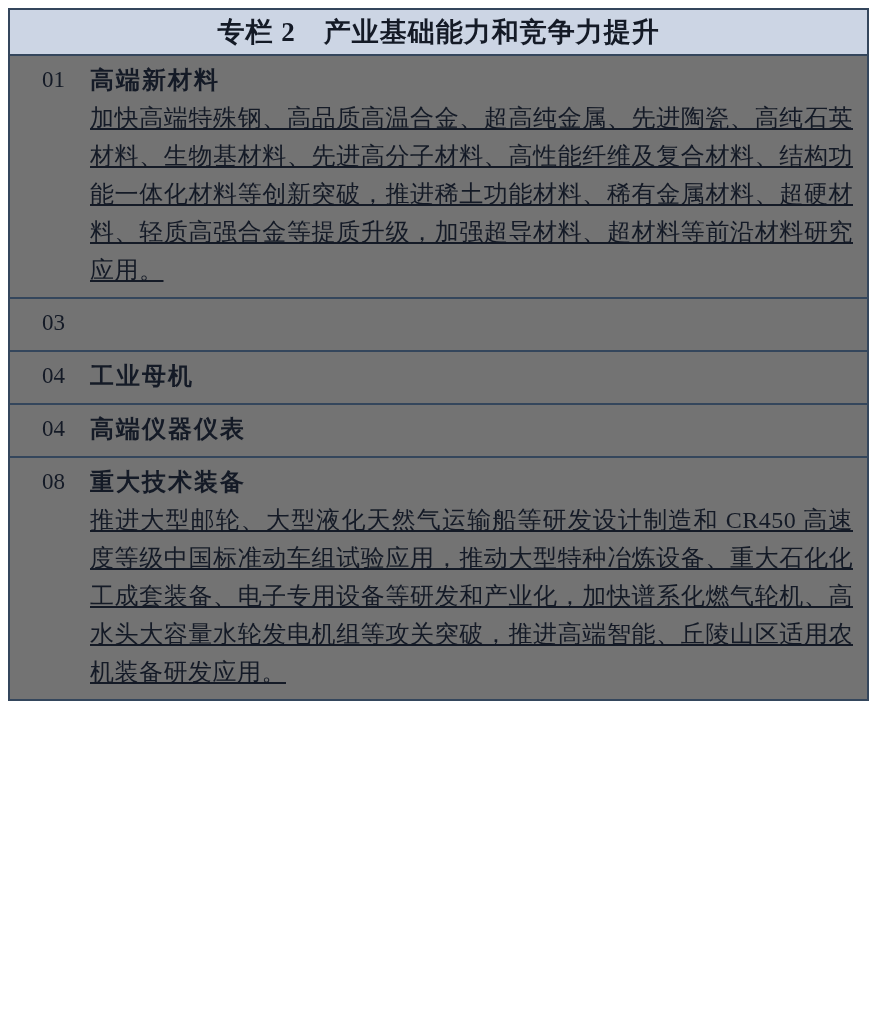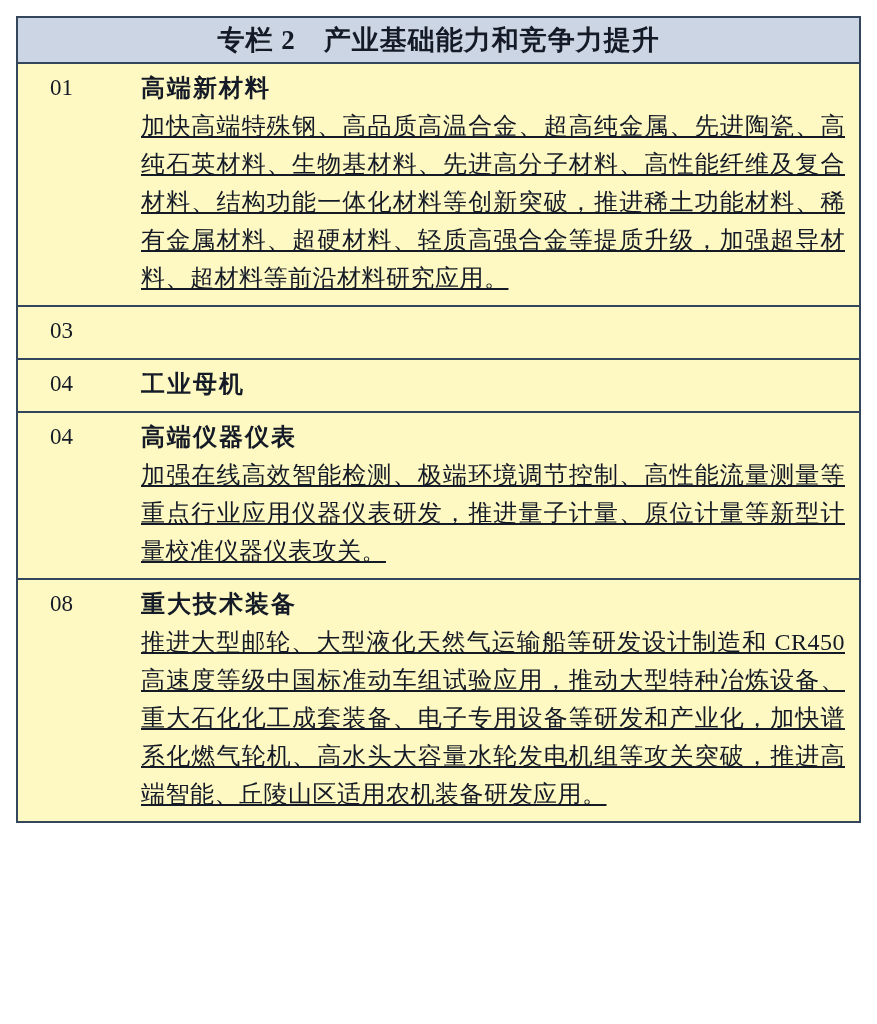--- a/index.html
+++ b/index.html
@@ -8,21 +8,21 @@
     background: #ffffff;
     width: 877px;
     font-family: "Liberation Serif", "DejaVu Serif", serif;
     color: #141a26;
   }
   .page {
     width: 877px;
     height: 1024px;
     background: #ffffff;
     box-sizing: border-box;
-    padding: 16px;
+    padding: 8px;
   }
   .panel {
     box-sizing: border-box;
     width: 100%;
     border: 2px solid #34465c;
     background: #cbe4f3;
   }
   .panel-header {
     background: #ccd5e4;
     border-bottom: 2px solid #34465c;
@@ -30,38 +30,37 @@
     display: flex;
     align-items: center;
     justify-content: center;
     font-size: 27px;
     font-weight: bold;
     letter-spacing: 1px;
   }
   .section-row {
     display: flex;
     align-items: flex-start;
-    background: #fef9c3;
+    background: #737373;
     border-bottom: 2px solid #34465c;
     padding: 5px 14px 8px 32px;
     box-sizing: border-box;
   }
   .section-row:last-child {
     border-bottom: none;
   }
   .section-num {
     flex: 0 0 48px;
     font-size: 23px;
     line-height: 38px;
     font-weight: normal;
   }
   .section-content {
     flex: 1 1 auto;
     min-width: 0;
-    margin-left: 43px;
   }
   .section-title {
     font-size: 24px;
     font-weight: bold;
     line-height: 38px;
     letter-spacing: 2px;
   }
   .section-body {
     font-size: 24px;
     line-height: 38px;
@@ -98,21 +97,20 @@
       <div class="section-num">04</div>
       <div class="section-content">
         <div class="section-title">工业母机</div>
       </div>
     </div>
 
     <div class="section-row">
       <div class="section-num">04</div>
       <div class="section-content">
         <div class="section-title">高端仪器仪表</div>
-        <div class="section-body">加强在线高效智能检测、极端环境调节控制、高性能流量测量等重点行业应用仪器仪表研发，推进量子计量、原位计量等新型计量校准仪器仪表攻关。</div>
       </div>
     </div>
 
     <div class="section-row">
       <div class="section-num">08</div>
       <div class="section-content">
         <div class="section-title">重大技术装备</div>
         <div class="section-body">推进大型邮轮、大型液化天然气运输船等研发设计制造和 CR450 高速度等级中国标准动车组试验应用，推动大型特种冶炼设备、重大石化化工成套装备、电子专用设备等研发和产业化，加快谱系化燃气轮机、高水头大容量水轮发电机组等攻关突破，推进高端智能、丘陵山区适用农机装备研发应用。</div>
       </div>
     </div>

